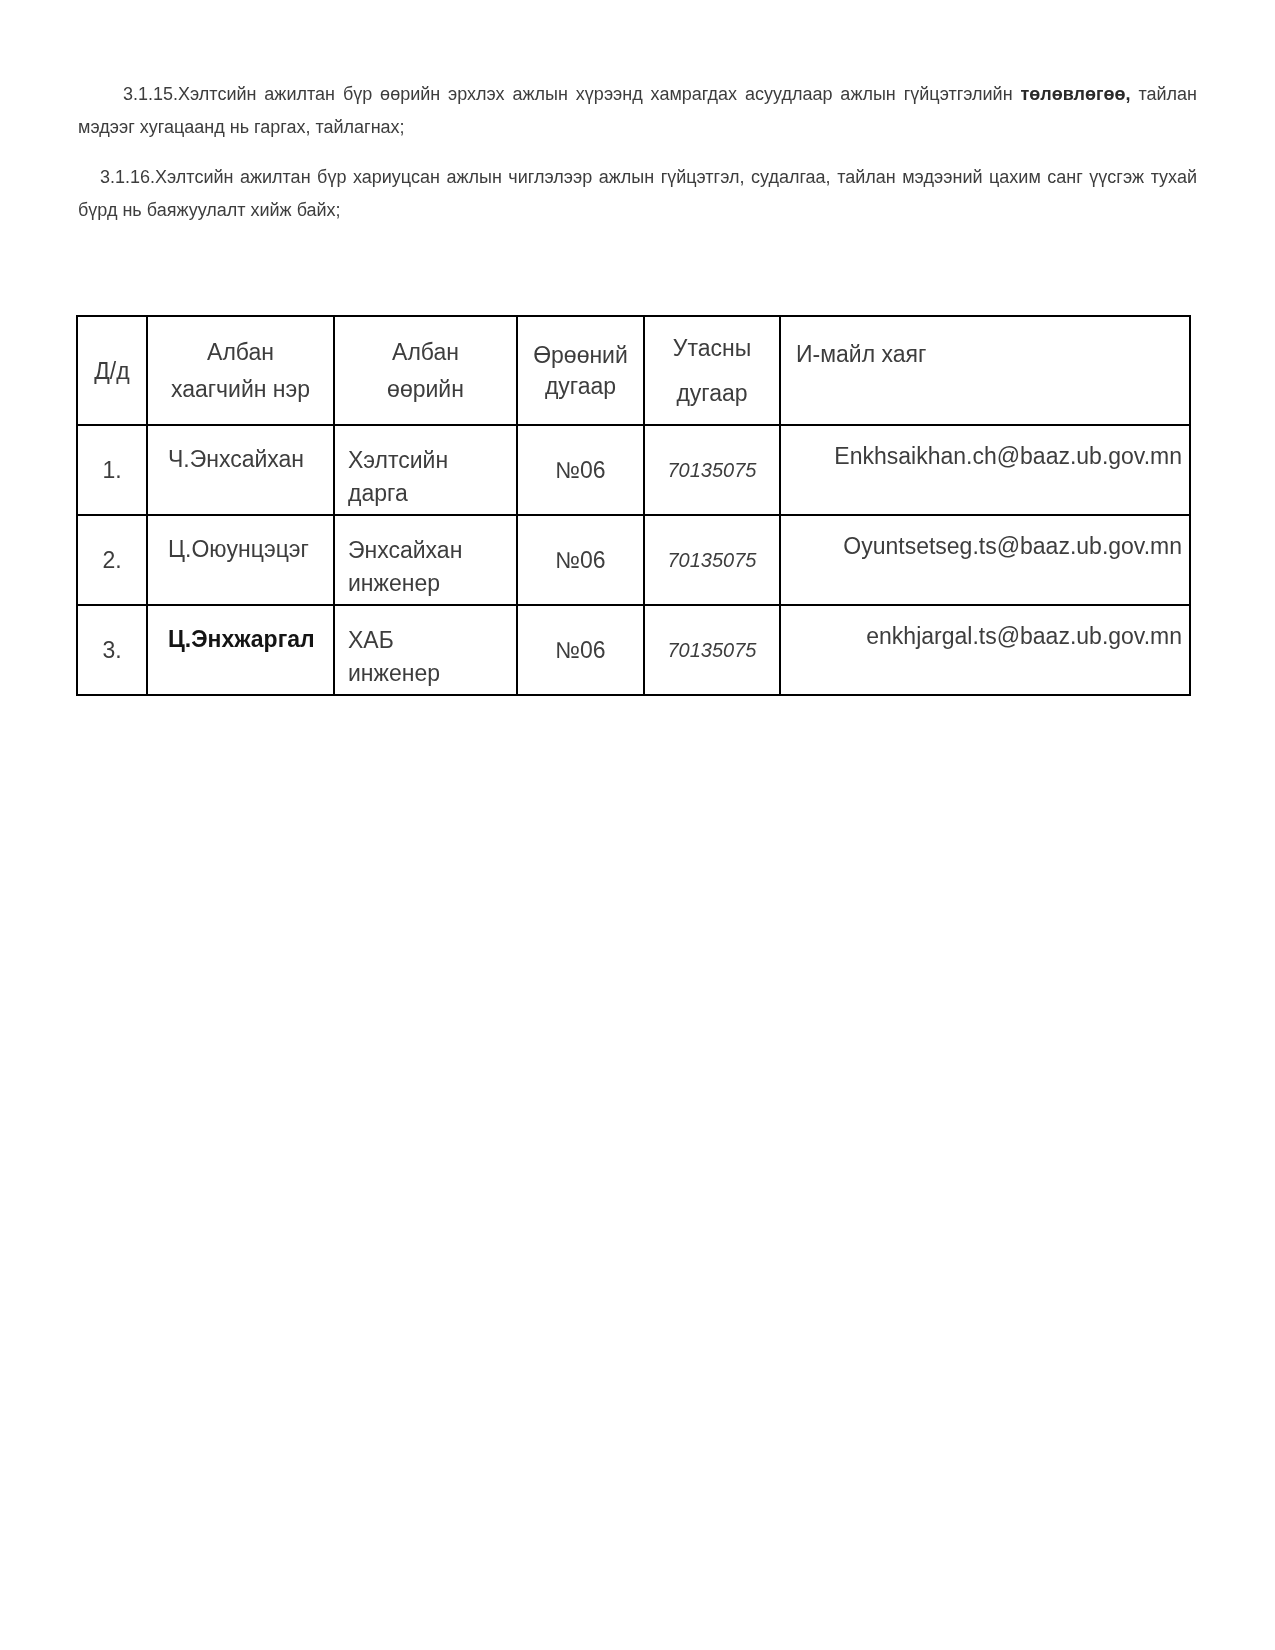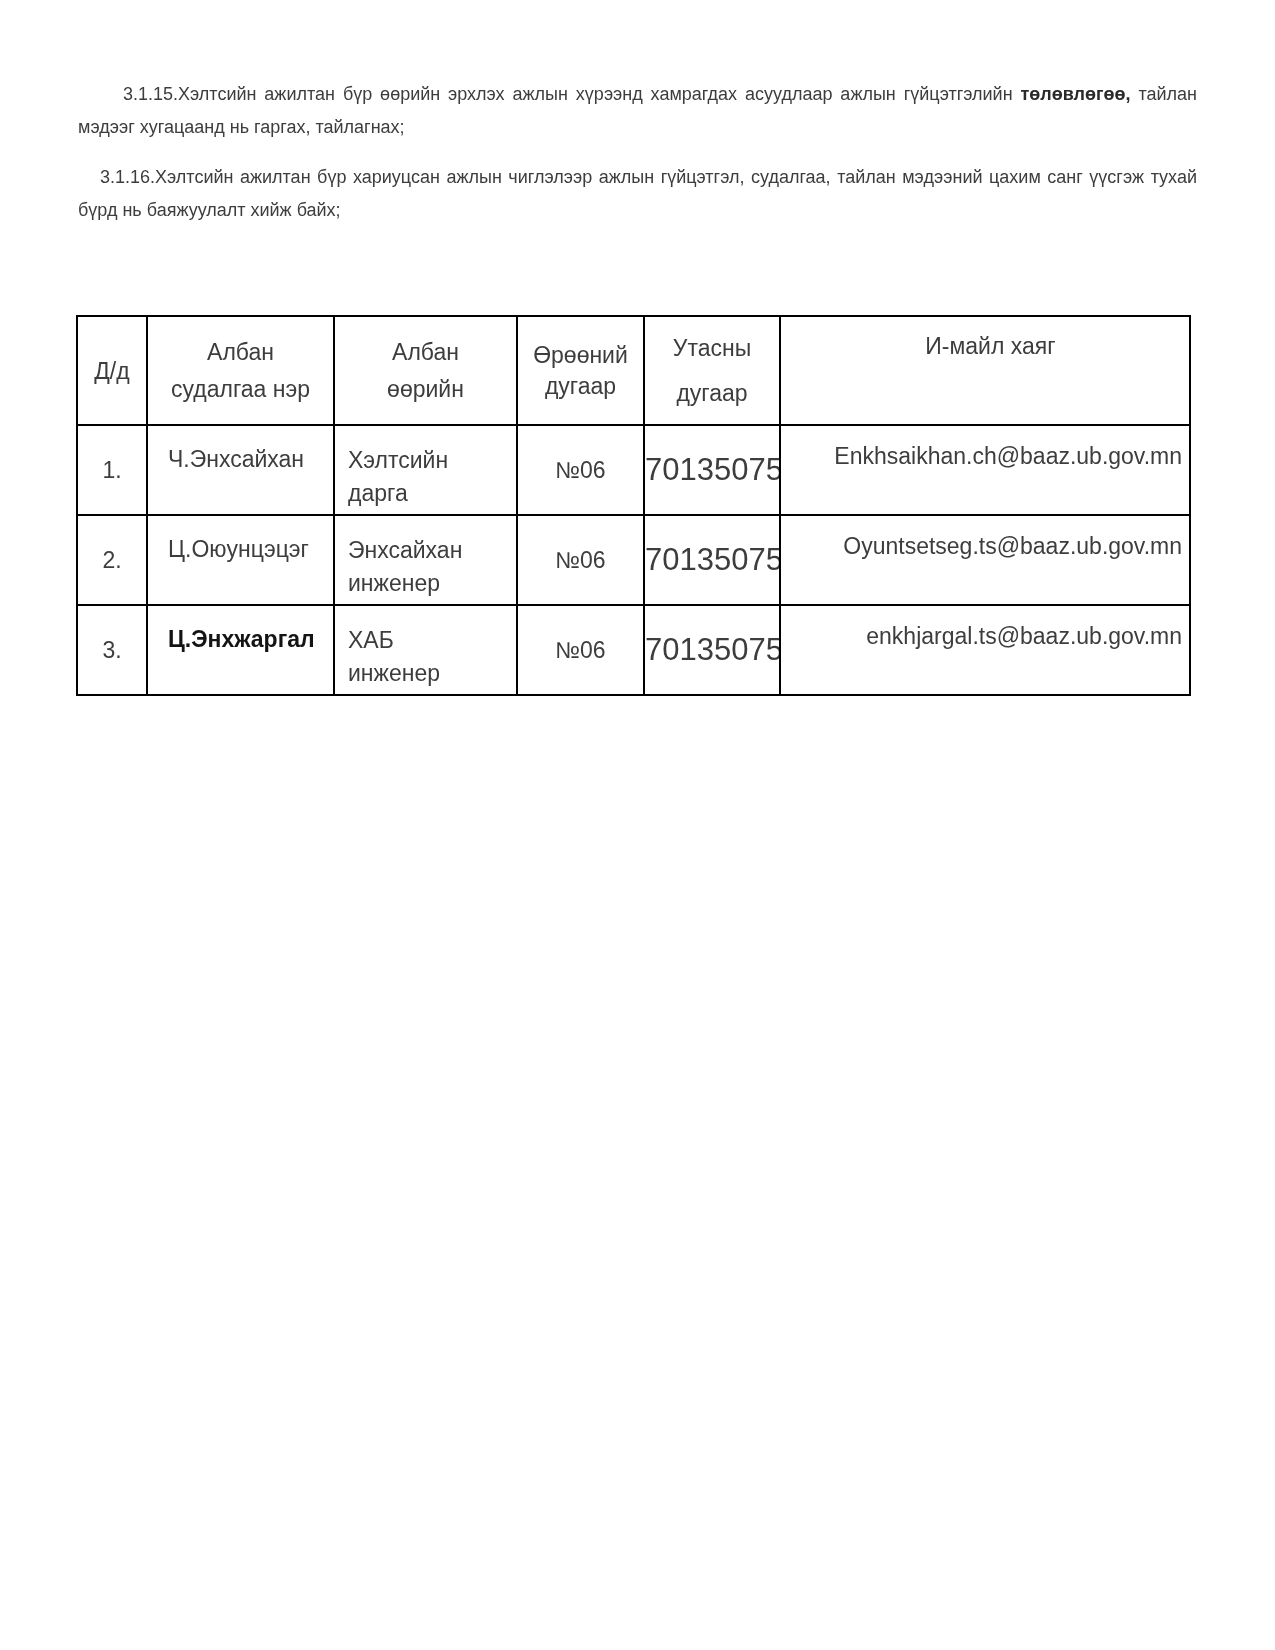--- a/index.html
+++ b/index.html
@@ -41,31 +41,31 @@
     overflow: hidden;
   }
   .staff-table thead tr { height: 109px; }
   .staff-table tbody tr { height: 90px; }
 
   th { text-align: center; vertical-align: middle; line-height: 37px; }
   th.h-num   { line-height: 28px; }
   th.h-room  { line-height: 31px; }
   th.h-phone { line-height: 45px; }
   th.h-email {
-    text-align: center;
+    text-align: left;
     vertical-align: top;
-    padding: 15px 4px 0 15px;
+    padding: 23px 4px 0 15px;
     line-height: 28px;
   }
 
   td.c-num   { text-align: center; vertical-align: middle; }
   td.c-name  { text-align: left; vertical-align: top; padding: 18px 4px 0 20px; line-height: 30px; }
   td.c-pos   { text-align: left; vertical-align: top; padding: 18px 14px 0 13px; line-height: 33px; }
   td.c-room  { text-align: center; vertical-align: middle; }
-  td.c-phone { text-align: center; vertical-align: middle; font-size: 31px; }
+  td.c-phone { text-align: center; vertical-align: middle; font-size: 20px; font-style: italic; }
   td.c-email { text-align: right; vertical-align: top; padding: 17px 7px 0 14px; }
 
   td.c-name.strong { font-weight: bold; color: #141414; margin-left: 20px; }
   .h-line { min-height: 0; }
 </style>
 </head>
 <body>
 
 <div class="page">
 
@@ -82,21 +82,21 @@
       <col style="width:136px">
       <col style="width:410px">
     </colgroup>
     <thead>
       <tr>
         <th class="h-num">
           <div class="h-line">Д/д</div>
         </th>
         <th>
           <div class="h-line">Албан</div>
-          <div class="h-line">судалгаа нэр</div>
+          <div class="h-line">хаагчийн нэр</div>
         </th>
         <th>
           <div class="h-line">Албан</div>
           <div class="h-line">өөрийн</div>
         </th>
         <th class="h-room">
           <div class="h-line">Өрөөний</div>
           <div class="h-line">дугаар</div>
         </th>
         <th class="h-phone">

